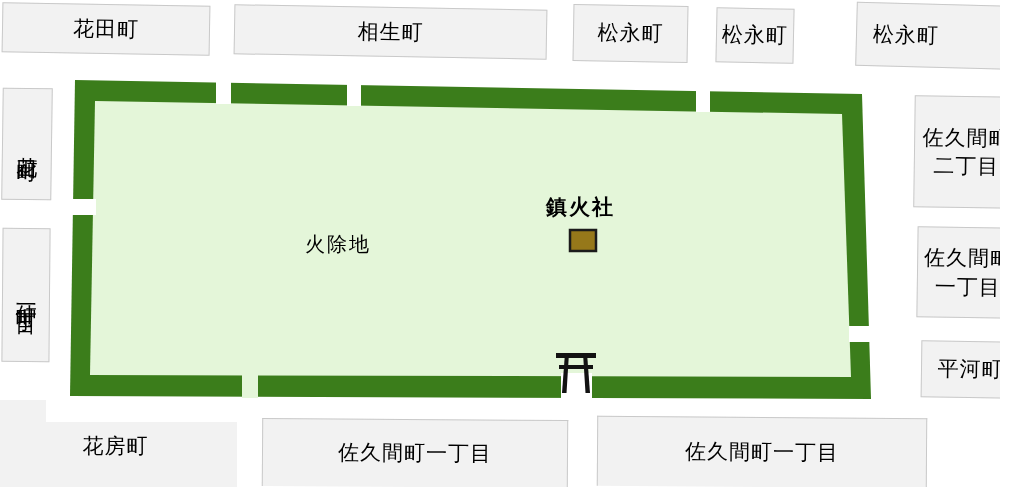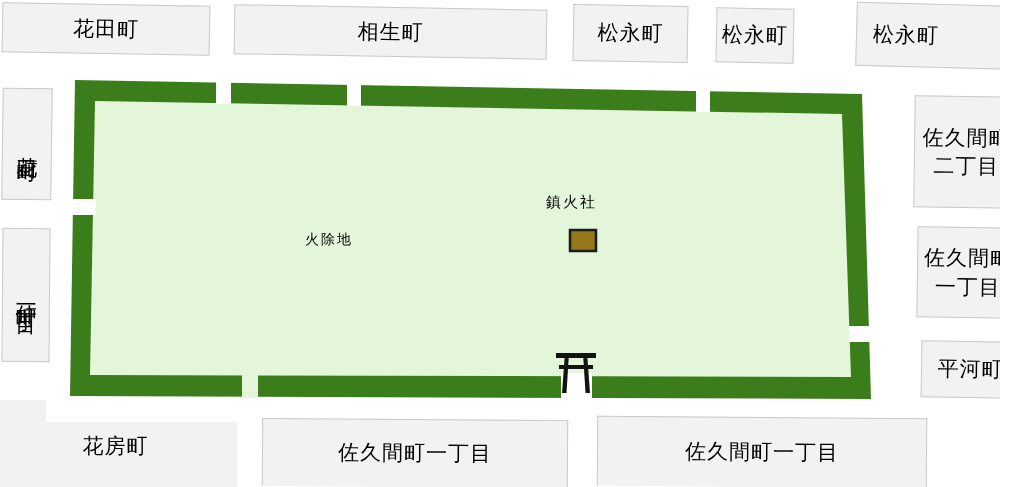--- a/index.html
+++ b/index.html
@@ -46,24 +46,24 @@
     left:-6px;top:400px;width:243px;height:92px;
     border:none;
     clip-path:polygon(0 0,52px 0,52px 22px,243px 22px,243px 92px,0 92px);
     filter:drop-shadow(0 0 1px #bdbdbd);
   }
   .b-bottom2{left:262px;top:419px;width:306px;height:68px;transform:rotate(0.4deg);border-bottom:none;}
   .b-bottom3{left:597px;top:417px;width:330px;height:70px;transform:rotate(0.4deg);border-bottom:none;}
   
   .field-label{
     position:absolute;z-index:2;
-    font-size:14px;letter-spacing:2px;white-space:nowrap;
+    font-size:20px;letter-spacing:2px;white-space:nowrap;
   }
   .l-hiyokechi{left:305px;top:231px;}
-  .l-chinkasha{left:546px;top:193px;font-size:15px;}
+  .l-chinkasha{left:546px;top:193px;font-size:21px;font-weight:bold;}
 </style>
 </head>
 <body>
 
 <div class="stage">
 
   <svg class="map-svg" width="1024" height="487" viewBox="0 0 1024 487">
 
     <polygon points="75,80 862,94 871,399 70,396" fill="#3b7d1b"></polygon>
 

